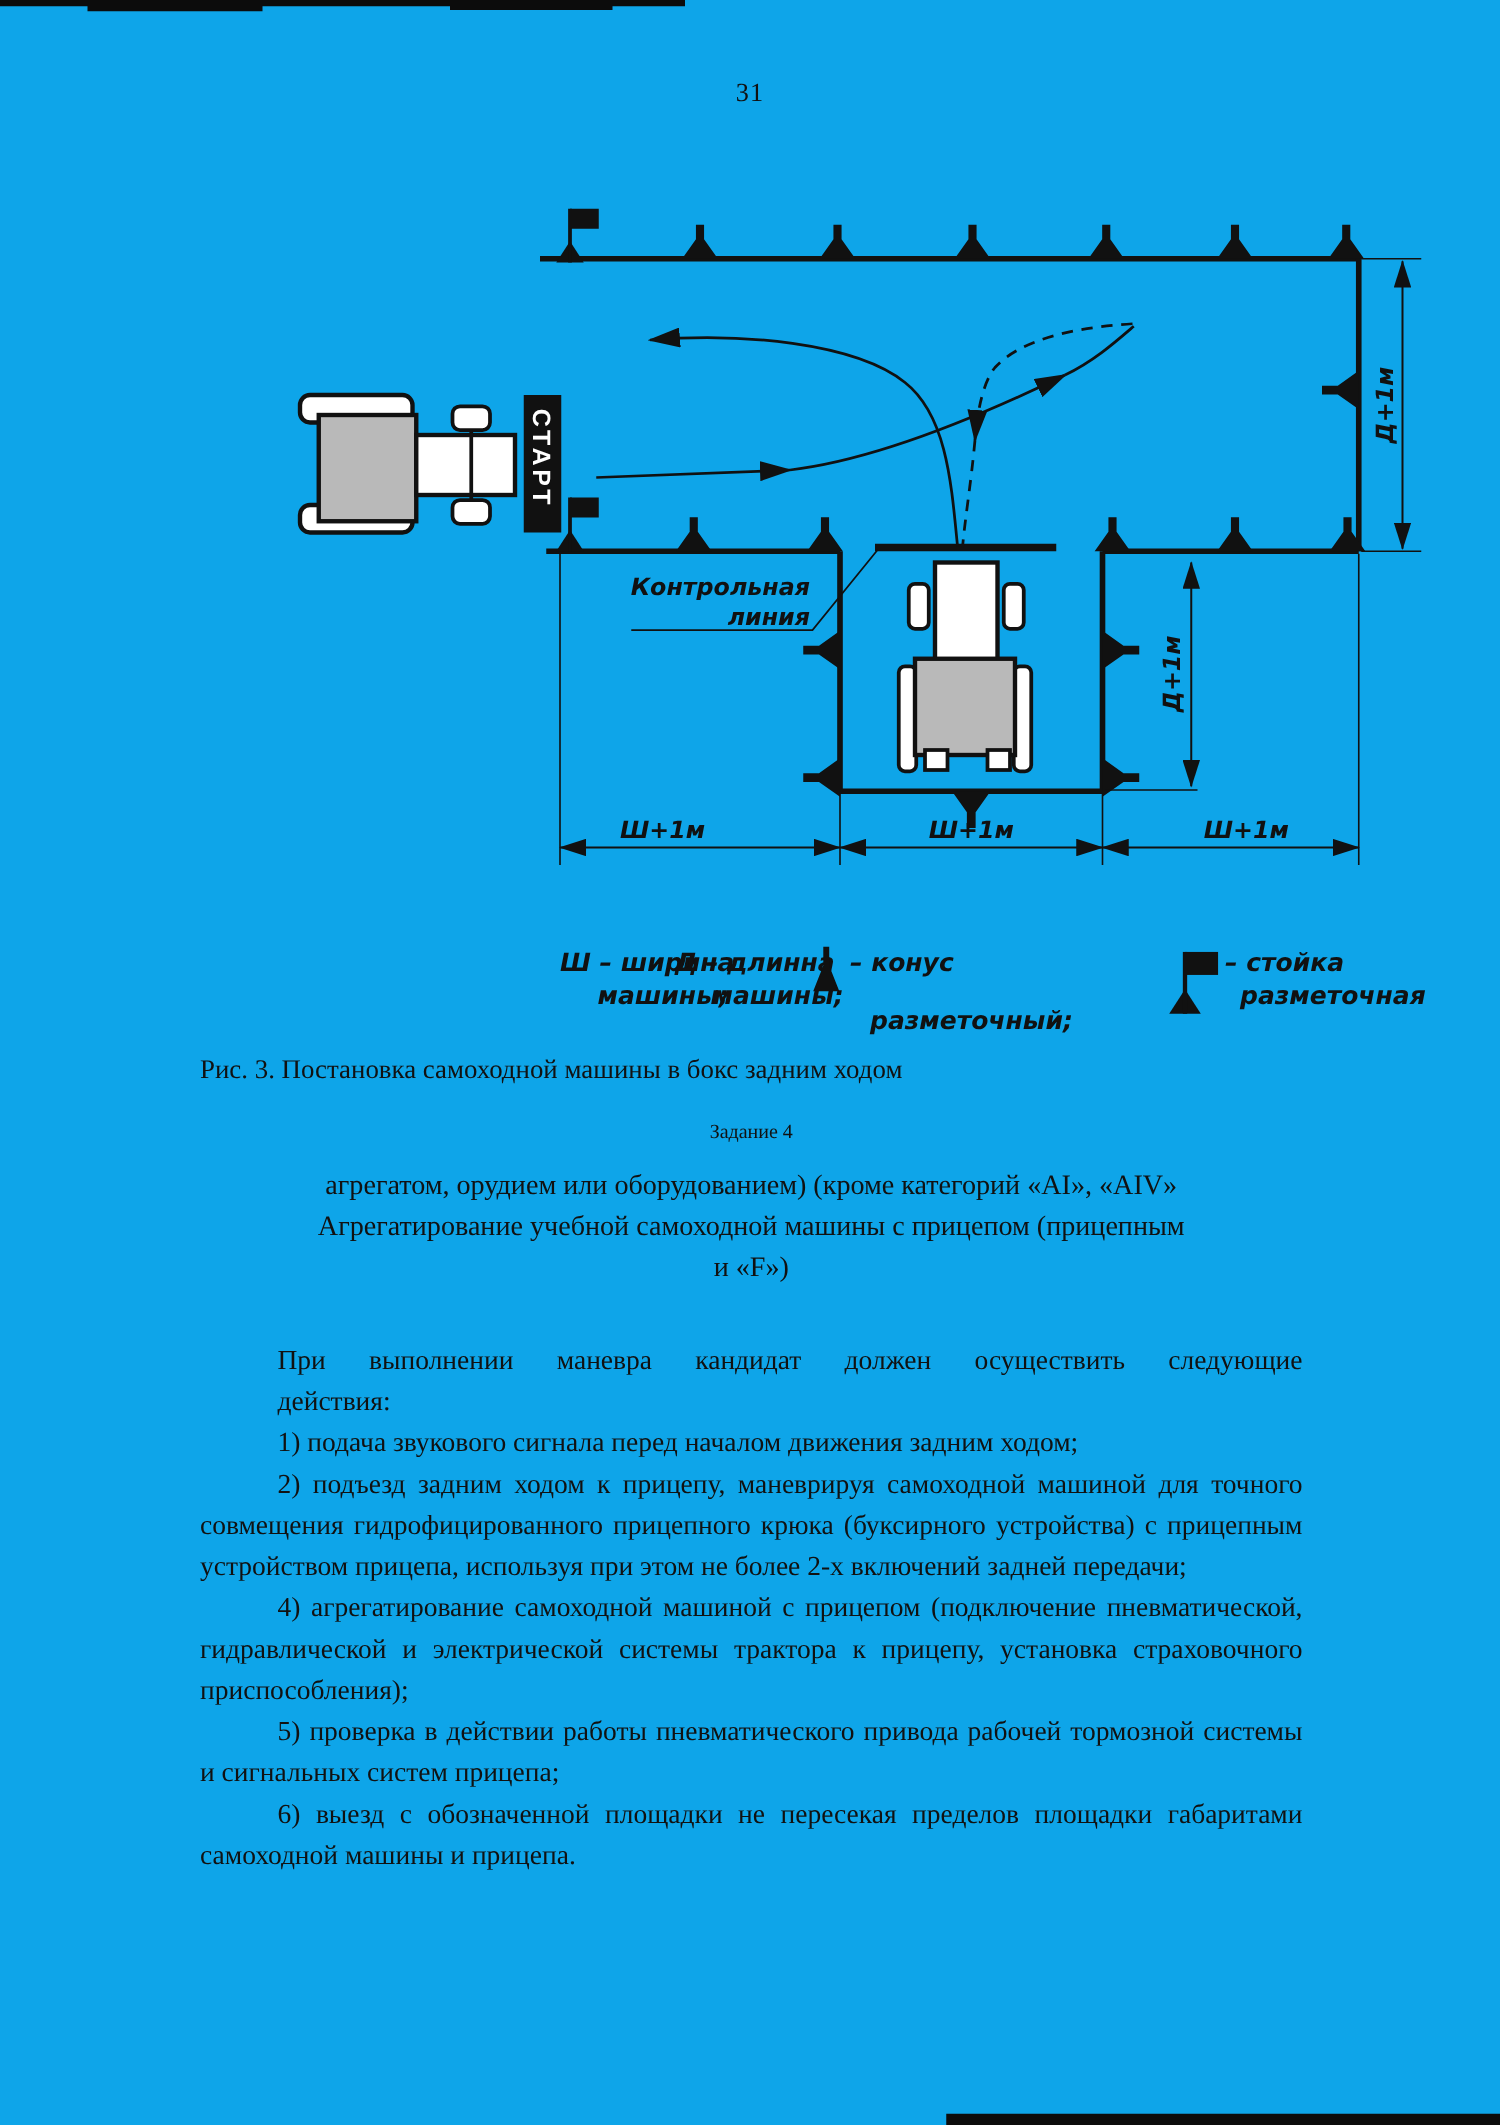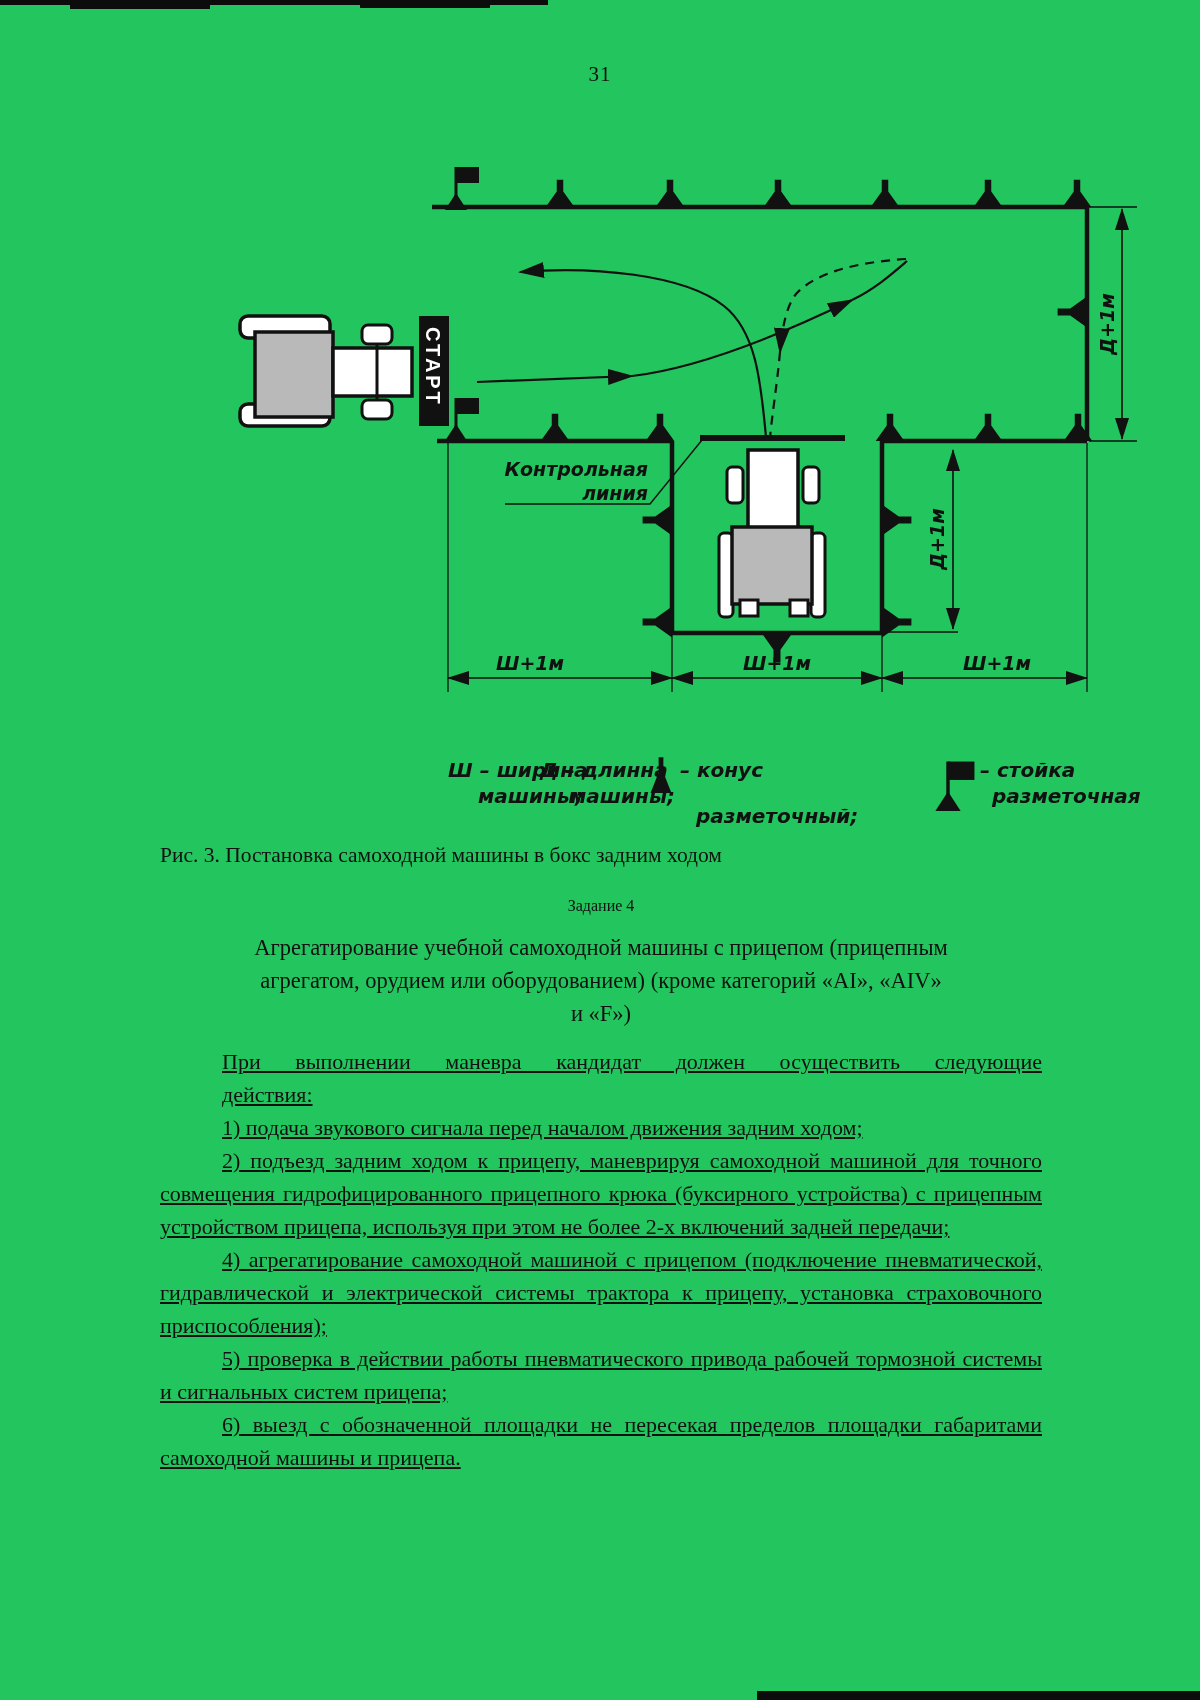--- a/index.html
+++ b/index.html
@@ -1,38 +1,38 @@
 <!DOCTYPE html>
 <html><head>
 <meta charset="utf-8">
 <style>
   html,body{margin:0;padding:0;background:#e8e8e8;}
-  .page{position:relative;width:1200px;height:1700px;background:#22c55e;overflow:hidden;
+  .page{position:relative;width:1200px;height:1700px;background:#0ea5e9;overflow:hidden;
         font-family:"Liberation Serif", serif;color:#111;}
   .scan-top,.scan-bottom{position:absolute;background:#0c0c0c;}
   .scan-top{left:0;top:0;width:548px;height:5px;}
   .scan-top:before{content:"";position:absolute;left:70px;top:0;width:140px;height:9px;background:#0c0c0c;}
   .scan-top:after{content:"";position:absolute;left:360px;top:0;width:130px;height:8px;background:#0c0c0c;}
   .scan-bottom{left:757px;top:1691px;width:443px;height:9px;}
   .page-number{position:absolute;left:0;top:62px;width:1200px;text-align:center;
                font-size:21px;letter-spacing:1px;}
   svg text{user-select:none;}
   .fig-label{font:italic 600 19px "DejaVu Sans", sans-serif;fill:#111;}
   .start-text{font:700 20px "Liberation Sans", sans-serif;fill:#ffffff;letter-spacing:3px;}
   .legend{position:absolute;left:0;top:0;width:1200px;height:0;}
   .l-item{position:absolute;top:757px;font:italic 600 20px "DejaVu Sans", sans-serif;
           line-height:26px;white-space:nowrap;}
   .l-icon{position:absolute;top:754px;}
   .ind30{padding-left:30px;} .ind16{padding-left:16px;margin-top:20px;} .ind12{padding-left:12px;}
   .caption{position:absolute;left:160px;top:843px;width:882px;text-align:left;font-size:21.5px;}
   .task-title{position:absolute;left:160px;top:897px;width:882px;text-align:center;font-size:16px;}
   .task-heading{position:absolute;left:140px;top:931px;width:922px;text-align:center;
                 font-size:22.5px;line-height:33px;}
-  .body-text{position:absolute;left:160px;top:1045px;width:882px;font-size:22px;line-height:33px;
-             text-align:justify;text-decoration:underline;}
+  .body-text{position:absolute;left:160px;top:1071px;width:882px;font-size:22px;line-height:33px;
+             text-align:justify;}
   .body-text p{margin:0;text-indent:62px;}
   .jline{text-align:justify;text-align-last:justify;text-indent:62px;}
   .nline{text-indent:0;}
 </style>
 </head>
 <body>
 
 <div class="page">
 
   <div class="scan-top"></div>
@@ -187,22 +187,22 @@
       <div>– стойка</div>
       <div class="ind12">разметочная</div>
     </div>
   </div>
 
   <div class="caption">Рис. 3. Постановка самоходной машины в бокс задним ходом</div>
 
   <div class="task-title">Задание 4</div>
 
   <div class="task-heading">
+    <div>агрегатом, орудием или оборудованием) (кроме категорий «AI», «AIV»</div>
     <div>Агрегатирование учебной самоходной машины с прицепом (прицепным</div>
-    <div>агрегатом, орудием или оборудованием) (кроме категорий «AI», «AIV»</div>
     <div>и «F»)</div>
   </div>
 
   <div class="body-text">
     <p class="jline">При выполнении маневра кандидат должен осуществить следующие</p>
     <p class="nline">действия:</p>
     <p>1) подача звукового сигнала перед началом движения задним ходом;</p>
     <p>2) подъезд задним ходом к прицепу, маневрируя самоходной машиной для точного совмещения гидрофицированного прицепного крюка (буксирного устройства) с прицепным устройством прицепа, используя при этом не более 2-х включений задней передачи;</p>
     <p>4) агрегатирование самоходной машиной с прицепом (подключение пневматической, гидравлической и электрической системы трактора к прицепу, установка страховочного приспособления);</p>
     <p>5) проверка в действии работы пневматического привода рабочей тормозной системы и сигнальных систем прицепа;</p>

